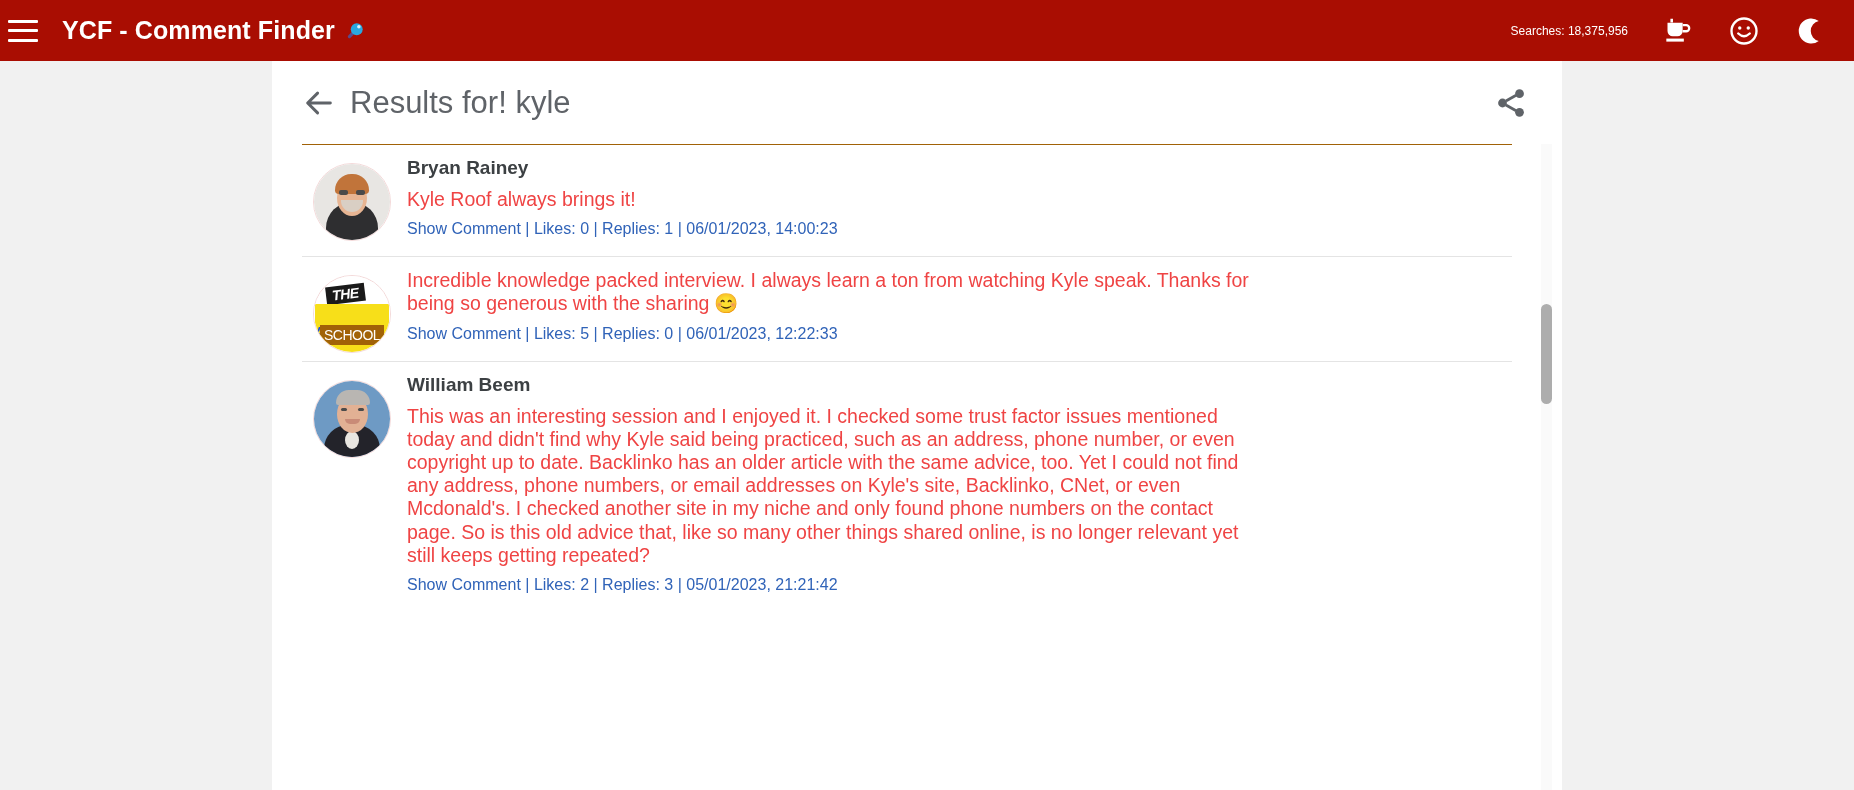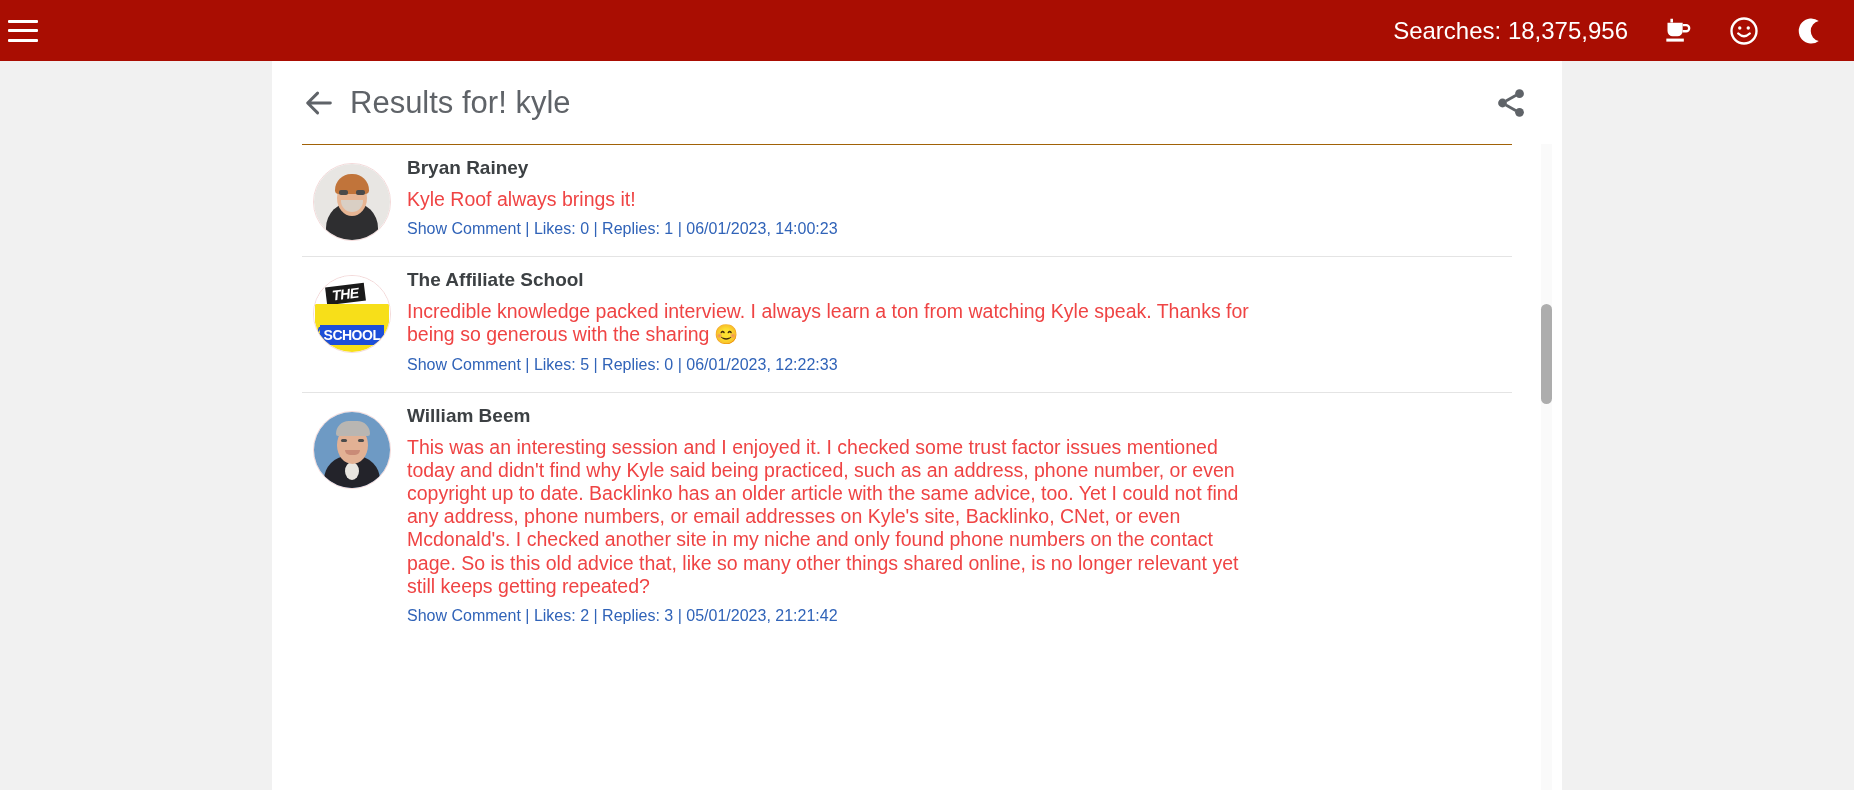--- a/index.html
+++ b/index.html
@@ -35,21 +35,21 @@
     white-space: nowrap;
     display: flex; align-items: center; gap: 8px;
   }
   .magnifier { display: inline-block; width: 22px; height: 22px; position: relative; }
   .appbar-right {
     margin-left: auto;
     display: flex; align-items: center;
     gap: 34px;
     padding-right: 28px;
   }
-  .searches-count { font-size: 24px; white-space: nowrap; }
+  .searches-count { font-size: 12px; white-space: nowrap; }
   .bar-icon { width: 32px; height: 32px; display: flex; align-items: center; justify-content: center; cursor: pointer; }
 
   
   .card {
     position: absolute;
     top: 61px; left: 272px;
     width: 1290px; height: 729px;
     background: #ffffff;
     overflow: hidden;
   }
@@ -122,38 +122,48 @@
     letter-spacing: -0.5px;
   }
   .aff-affiliate {
     position: absolute; top: 28px; left: 1px; right: 1px;
     background: #f7df19; color: #1d4ed8;
     font-size: 14px; font-weight: bold; 
     padding: 20px 0; letter-spacing: -0.8px;
   }
   .aff-school {
     position: absolute; top: 49px; left: 6px; right: 6px;
-    background: #1d4ed8; color: #ffffff;
-    font-size: 14px; font-weight: bold; text-align: center;
+    background: #a16207; color: #ffffff;
+    font-size: 14px; font-weight: normal; text-align: center;
     padding: 2px 0; letter-spacing: -0.5px;
   }
 
   
   .photo-bryan { width:100%; height:100%; background:#e8e6e3; position:relative; }
   .photo-william { width:100%; height:100%; background:#6e9ac4; position:relative; }
   .face { position:absolute; border-radius:50%; }
 </style>
 </head>
 <body>
 
 <div class="appbar">
   <div class="hamburger">
     <span></span>
     <span></span>
     <span></span>
+  </div>
+  <div class="app-title">
+    <span>YCF - Comment Finder</span>
+    <span class="magnifier">
+      <svg width="22" height="22" viewBox="0 0 24 24">
+        <line x1="7" y1="17" x2="12" y2="12" stroke="#5b4a8a" stroke-width="3.5" stroke-linecap="round"></line>
+        <circle cx="15" cy="9" r="6.5" fill="#29a8e0"></circle>
+        <circle cx="17.3" cy="6.3" r="1.9" fill="#ffffff" opacity="0.85"></circle>
+      </svg>
+    </span>
   </div>
   <div class="appbar-right">
     <div class="searches-count">Searches: 18,375,956</div>
     <div class="bar-icon">
       <svg width="28" height="28" viewBox="0 0 24 24">
         <path d="M3 5 h13 v7 a4.5 4.5 0 0 1 -4.5 4.5 h-4 A4.5 4.5 0 0 1 3 12 z" fill="#ffffff"></path>
         <path d="M16 7 h3 a2.6 2.6 0 0 1 0 5.2 h-3" fill="none" stroke="#ffffff" stroke-width="2"></path>
         <rect x="2" y="18.5" width="15" height="2.6" fill="#ffffff"></rect>
         <rect x="5.5" y="1.5" width="2.2" height="3.2" fill="#ffffff"></rect>
       </svg>
@@ -229,21 +239,20 @@
         <div class="avatar-col">
           <div class="avatar">
             <div class="aff-logo">
               <div class="aff-the">THE</div>
               <div class="aff-affiliate">AFFILIATE</div>
               <div class="aff-school">SCHOOL</div>
             </div>
           </div>
         </div>
         <div class="body-col">
-          <div class="author">The Affiliate School</div>
           <div class="comment-text">Incredible knowledge packed interview. I always learn a ton from watching Kyle speak. Thanks for being so generous with the sharing 😊</div>
           <div class="meta-line">
             <span class="meta-link">Show Comment</span>
             <span class="sep">|</span>
             <span>Likes: 5</span>
             <span class="sep">|</span>
             <span>Replies: 0</span>
             <span class="sep">|</span>
             <span>06/01/2023, 12:22:33</span>
           </div>

